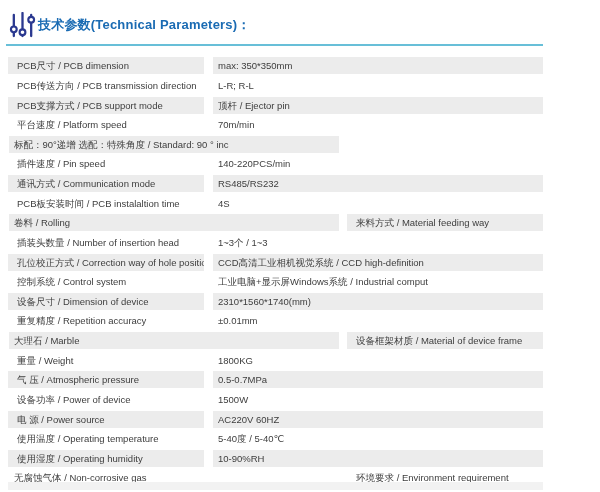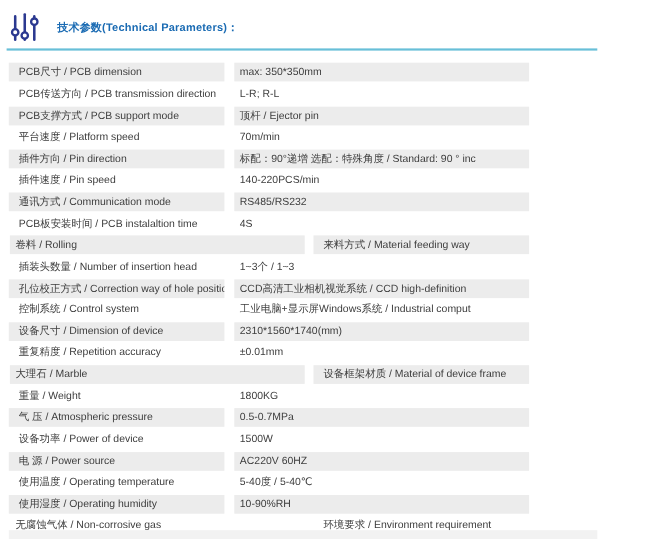--- a/index.html
+++ b/index.html
@@ -11,44 +11,44 @@
   }
   .page { position: relative; width: 600px; height: 492px; }
 
   
   .header {
     display: flex; align-items: center;
     padding: 9px 0 0 8px; height: 32px;
   }
   .icon-wrap { width: 28px; height: 28px; display: flex; align-items: center; justify-content: center; }
   .title {
-    margin-left: 16px;
+    margin-left: 2px;
     color: var(--title-color, #1a6bb3);
-    font-size: 10px;
+    font-size: 13px;
     font-weight: bold;
     letter-spacing: 0.2px;
   }
   .rule {
     margin: 3px 0 0 6px;
     width: 537px; height: 0;
     border-top: 2px solid var(--rule-color, #68bfd8);
   }
 
   
   .table { margin-top: 4px; }
   .row { display: flex; height: 19.63px; align-items: center; }
   .cell {
     height: 17px; line-height: 17px;
     font-size: 9.5px; color: #3d3d3d;
     white-space: nowrap; overflow: hidden;
     box-sizing: border-box;
     margin-top: 12px;
   }
   .cell.label { margin-left: 8px; width: 196px; padding-left: 9px; }
-  .cell.value { margin-left: 9px; width: 268px; padding-left: 5px; }
+  .cell.value { margin-left: 9px; width: 330px; padding-left: 5px; }
   .row.odd .cell { background: var(--row-odd, #ececec); }
   .row.even .cell { background: var(--row-even, #ffffff); }
 
   .bottom-strip {
     position: absolute; left: 8px; bottom: 2px;
     width: 535px; height: 8px;
     background: #f2f2f2;
   }
 </style>
 </head>
@@ -91,21 +91,20 @@
     <div class="cell label">PCB支撑方式 / PCB support mode</div>
     <div class="cell value">顶杆 / Ejector pin</div>
   </div>
 
   <div class="row even">
     <div class="cell label">平台速度 / Platform speed</div>
     <div class="cell value">70m/min</div>
   </div>
 
   <div class="row odd">
-    <div class="cell label">插件方向 / Pin direction</div>
     <div class="cell value">标配：90°递增 选配：特殊角度 / Standard: 90 ° inc</div>
   </div>
 
   <div class="row even">
     <div class="cell label">插件速度 / Pin speed</div>
     <div class="cell value">140-220PCS/min</div>
   </div>
 
   <div class="row odd">
     <div class="cell label">通讯方式 / Communication mode</div>

